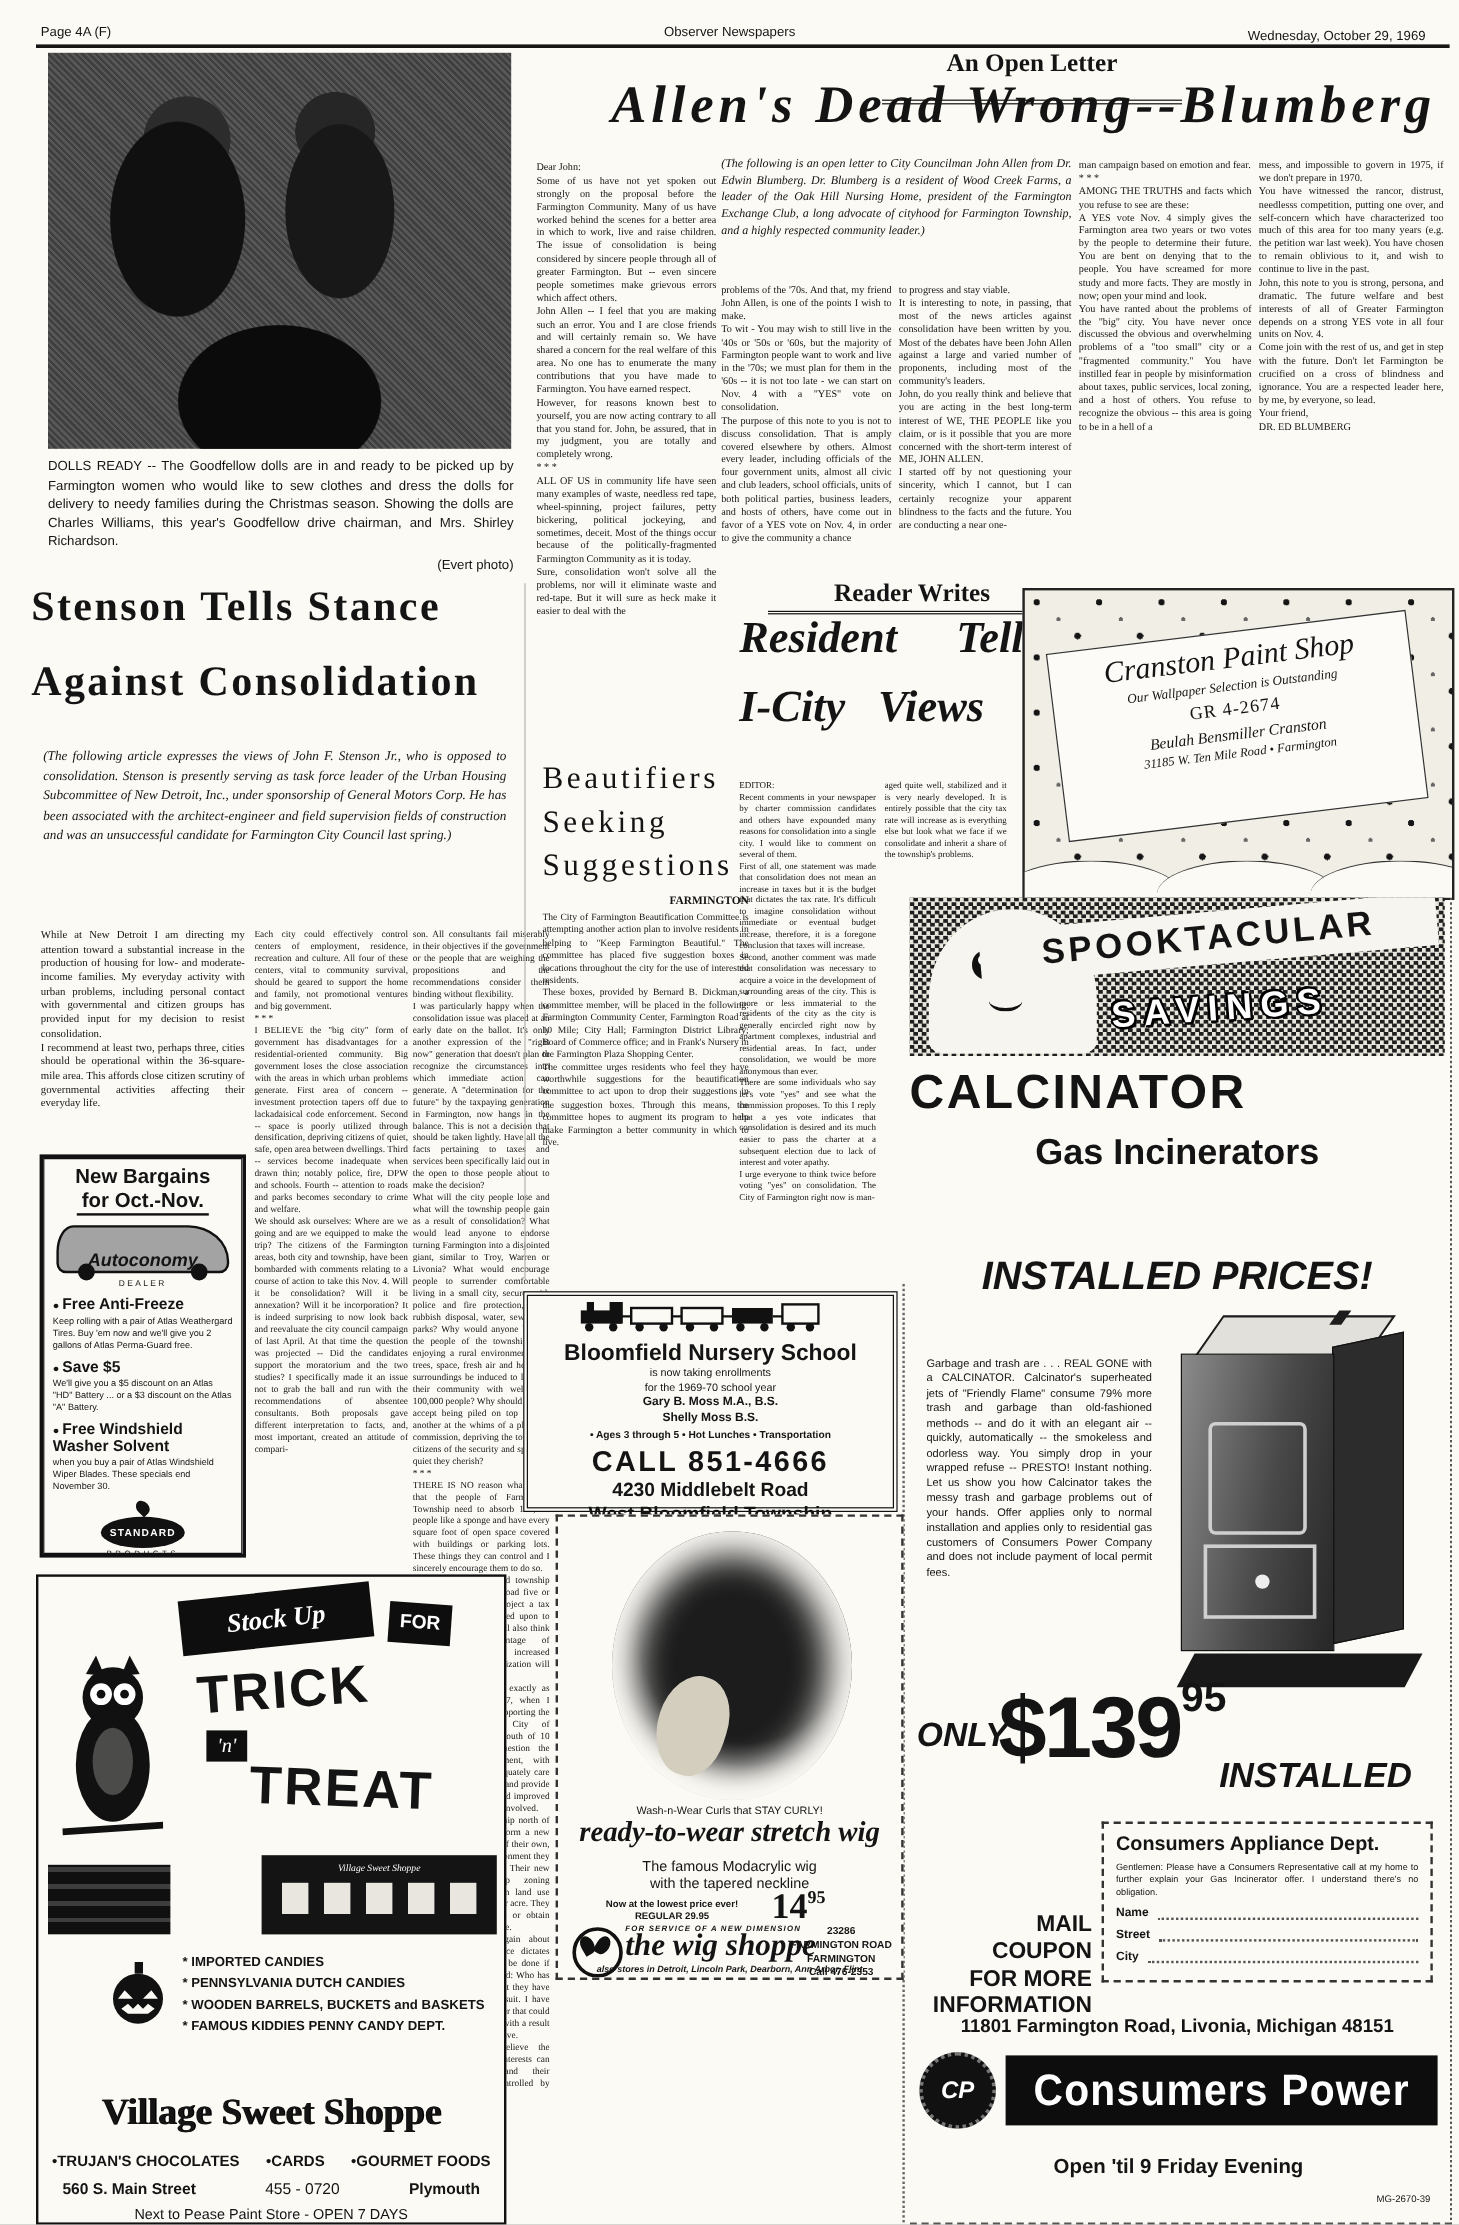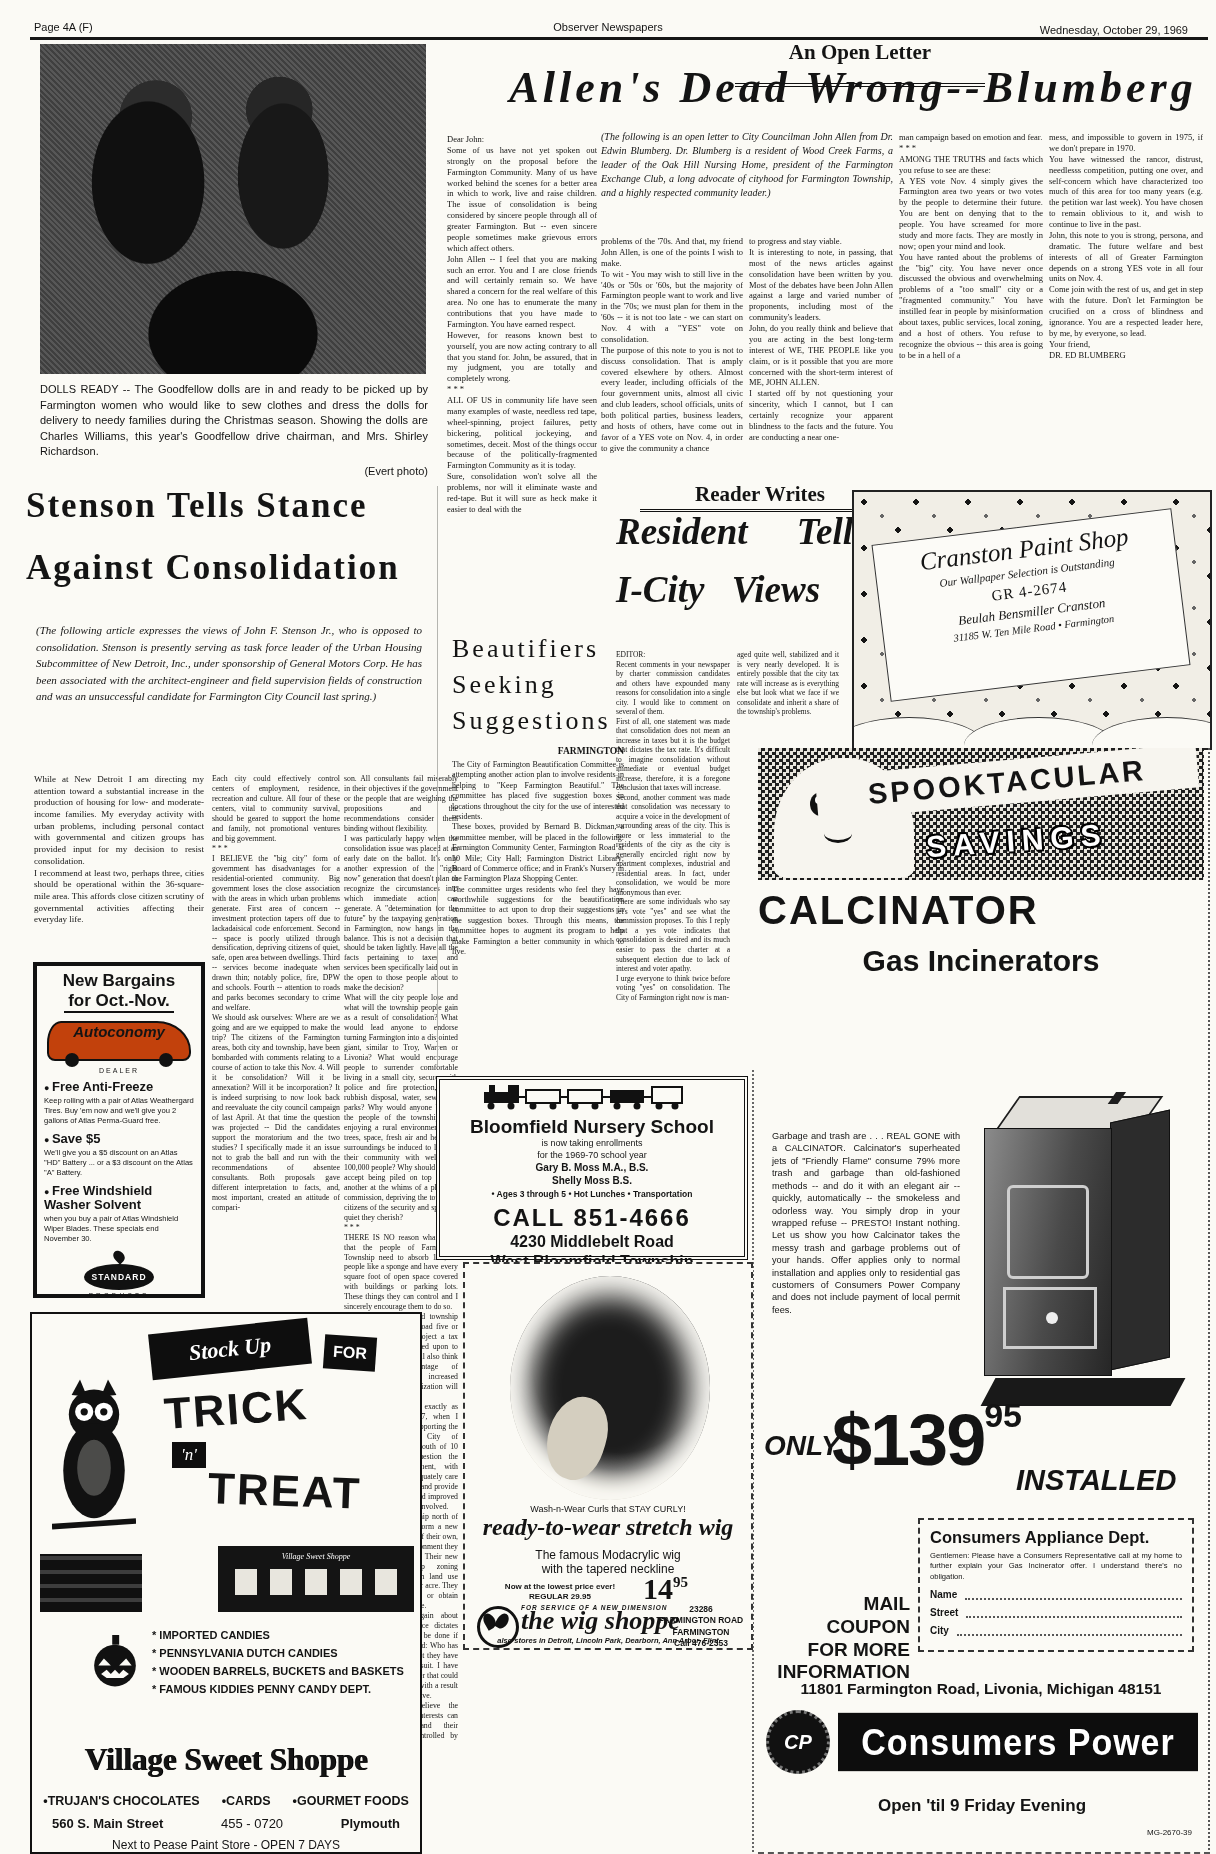--- a/index.html
+++ b/index.html
@@ -150,22 +150,22 @@
      font-weight:bold;font-size:17px;}
   #code{position:absolute;right:16px;top:1080px;font-family:"Liberation Sans",sans-serif;font-size:8px;}
 
   
   #auto-ad{left:33px;top:962px;width:172px;height:336px;border:3px solid #111;box-shadow:inset 0 0 0 1px #111;
      background:#fbfaf5;padding:6px 8px;box-sizing:border-box;font-family:"Liberation Sans",sans-serif;
      overflow:hidden;}
   .auto-hdr{text-align:center;font-weight:bold;font-size:17px;line-height:1.15;}
   #auto-hdr2{border-bottom:2px solid #111;display:inline-block;padding:0 4px 1px;}
   #car{position:relative;width:140px;height:36px;margin:8px auto 2px;border:2px solid #111;
-     border-radius:14px 34px 8px 8px / 22px 30px 8px 8px;display:flex;align-items:flex-start;justify-content:center;
-     font-weight:900;font-style:italic;font-size:15px;background:#c2410c;}
+     border-radius:14px 34px 8px 8px / 22px 30px 8px 8px;display:flex;align-items:flex-end;justify-content:center;
+     font-weight:900;font-style:italic;font-size:15px;background:#a3a3a3;}
   .wheel{position:absolute;bottom:-8px;width:14px;height:14px;background:#111;border-radius:50%;}
   .wheel.l{left:16px;} .wheel.r{right:16px;}
   #dealer{text-align:center;font-size:7px;letter-spacing:2px;margin-top:6px;}
   .offer-t{font-weight:900;font-size:13px;margin-top:6px;line-height:1.1;}
   .offer-t::before{content:"\25CF  ";font-size:9px;}
   .offer-b{font-size:7.6px;line-height:1.3;margin-top:2px;}
   #std-logo{text-align:center;margin-top:6px;}
   #std-flame{width:10px;height:13px;background:#111;border-radius:50% 50% 50% 0;transform:rotate(-45deg);
      margin:0 auto 1px;}
   #std-oval{width:70px;height:26px;margin:0 auto;background:#111;border-radius:50%;color:#fff;
@@ -361,20 +361,21 @@
         <div class="g-eye r">
             <div class="g-pup"></div>
           </div>
         <div id="g-smile"></div>
       </div>
       <div id="spook1">SPOOKTACULAR</div>
       <div id="spook2">SAVINGS</div>
     </div>
     <div id="calc-brand">CALCINATOR</div>
     <div id="calc-product">Gas Incinerators</div>
+    <div class="calc-promo" id="calc-promo2">INSTALLED PRICES!</div>
     <div id="inc">
       <div id="inc-lid">
           <div id="inc-knob"></div>
         </div>
       <div id="inc-side"></div>
       <div id="inc-body">
         <div id="inc-door"></div>
         <div id="inc-drawer">
             <div id="inc-dknob"></div>
           </div>

